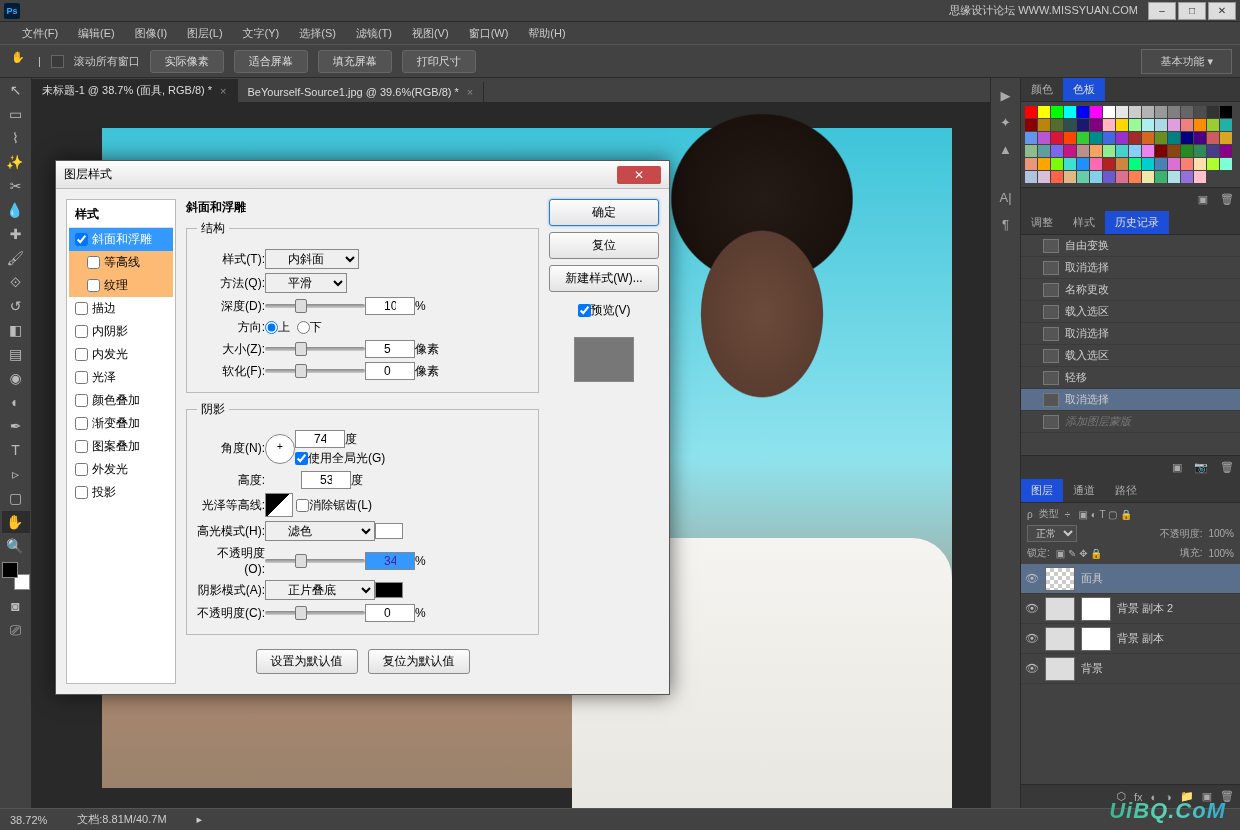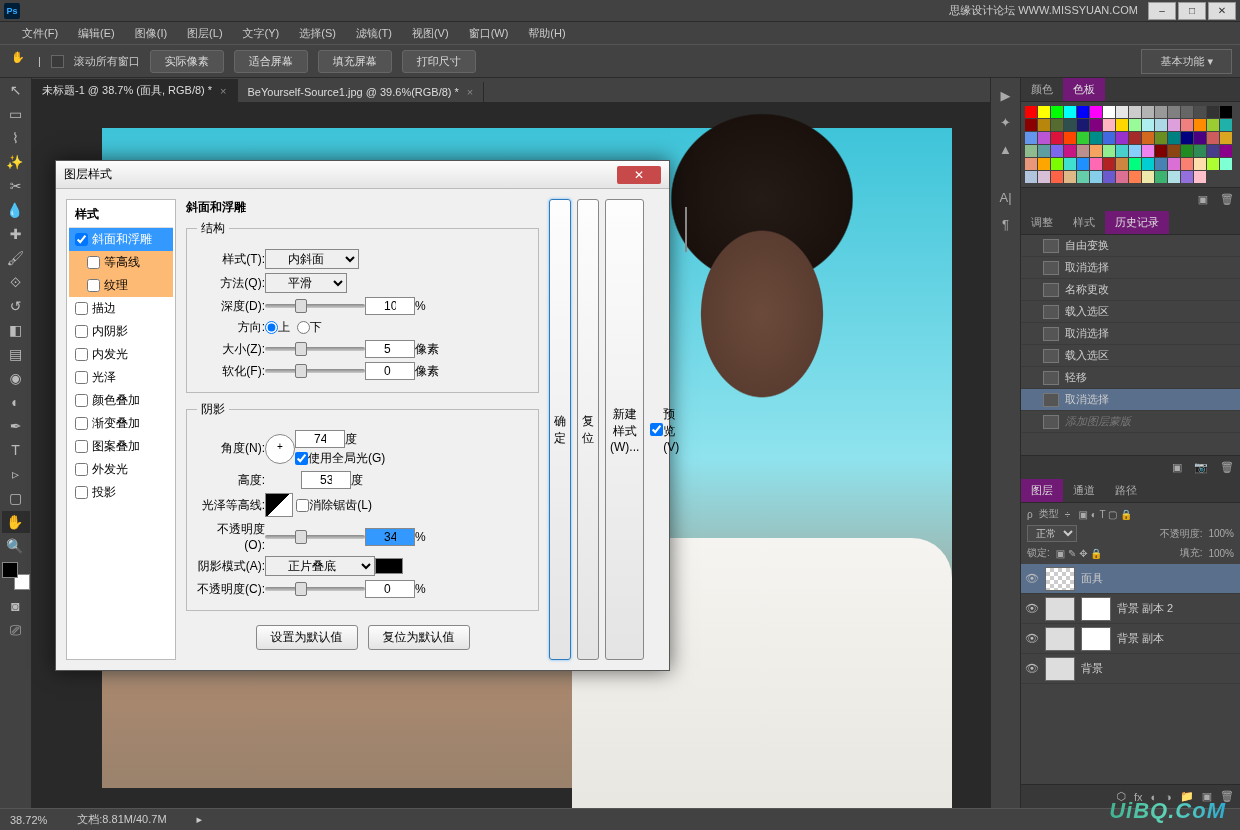--- a/index.html
+++ b/index.html
@@ -30,21 +30,21 @@
 .tab .close{color:#888}
 .canvas{position:absolute;top:50px;left:70px;width:850px;height:660px;background:linear-gradient(180deg,#3ec4d9 0%,#8fe3ee 50%,#a9886f 85%,#9a826c 100%)}
 .person{position:absolute;right:-20px;top:-30px;width:420px;height:720px;background:radial-gradient(ellipse 110px 150px at 50% 30%,#6b4a3a 0%,#5a3d30 55%,transparent 56%),radial-gradient(ellipse 150px 140px at 50% 14%,#241a16 0%,#1a110d 60%,transparent 61%);border-radius:50% 50% 0 0/30% 30% 0 0}
 .shirt{position:absolute;bottom:0;left:50%;transform:translateX(-50%);width:380px;height:280px;background:linear-gradient(#f5f4f0,#e8e6e0);border-radius:40px 40px 0 0}
 .panels-col{position:absolute;right:0;top:0;width:250px;height:100%;display:flex}
 .icon-col{width:30px;background:#424242;border-left:1px solid #2a2a2a;padding-top:4px}
 .icon-col div{width:26px;height:26px;color:#aaa;text-align:center;line-height:26px;font-size:13px;margin:1px auto;cursor:pointer}
 .panel-stack{flex:1;background:#424242;border-left:1px solid #2a2a2a;display:flex;flex-direction:column}
 .panel-tabs{display:flex;background:#383838;border-bottom:1px solid #2a2a2a}
 .panel-tabs span{padding:4px 10px;font-size:11px;color:#aaa}
-.panel-tabs span.active{background:#701a75;color:#ddd}
+.panel-tabs span.active{background:#1d4ed8;color:#ddd}
 .swatches{padding:4px}
 .sw-grid{display:grid;grid-template-columns:repeat(16,12px);gap:1px}
 .sw-grid div{width:12px;height:12px}
 .history-list{flex:1;overflow:hidden}
 .hrow{display:flex;align-items:center;height:22px;padding:0 6px;gap:6px;border-bottom:1px solid #3a3a3a}
 .hrow.sel{background:#5a6f8c}
 .hrow .hi{width:16px;height:14px;border:1px solid #777;background:#555}
 .hrow.dim{color:#777;font-style:italic}
 .panel-footer{height:24px;background:#383838;border-top:1px solid #2a2a2a;display:flex;justify-content:flex-end;align-items:center;padding:0 6px;gap:12px;color:#aaa}
 .layers-body{flex:1;overflow:hidden}
@@ -72,25 +72,25 @@
 .dlg-left .li.sub{padding-left:18px}
 .dlg-left .li.group{background:#fdba74}
 .dlg-left input[type=checkbox]{margin:0}
 .dlg-mid{flex:1}
 fieldset{border:1px solid #bbb;padding:8px 10px;margin-bottom:8px}
 legend{padding:0 4px}
 .frow{display:flex;align-items:center;margin:4px 0;}
 .frow label{width:68px;text-align:right}
 .frow select,.frow input[type=text]{border:1px solid #888;padding:1px 18px;font-size:12px}
 .frow input[type=text]{width:50px;text-align:left;background:#fff}
-.frow input[type=text].hl{background:#3399ff;color:#000000}
+.frow input[type=text].hl{background:#3399ff;color:#4c1d95}
 .frow .slider{flex:0 0 100px;height:4px;background:linear-gradient(#888,#ccc);position:relative;border-radius:2px}
 .frow .slider::after{content:"";position:absolute;width:10px;height:12px;background:#ddd;border:1px solid #777;top:-5px;left:30%;border-radius:2px}
 .frow .unit{width:30px}
-.dlg-right{width:110px;display:flex;flex-direction:row;gap:6px}
+.dlg-right{width:110px;display:flex;flex-direction:column;gap:6px}
 .dlg-right button{padding:4px;border:1px solid #888;background:linear-gradient(#fdfdfd,#e4e4e4);border-radius:3px;cursor:pointer;font-size:12px}
 .dlg-right button.primary{border:1px solid #2e7cbf;box-shadow:0 0 3px #6ab3ed}
 .preview-sw{width:60px;height:45px;background:#777;border:1px solid #888;margin:8px auto}
 .dlg-btm{display:flex;gap:10px;justify-content:center;padding:6px 0 10px}
 .dlg-btm button{padding:3px 14px;border:1px solid #888;background:linear-gradient(#fdfdfd,#e4e4e4);border-radius:3px;font-size:12px}
 .angle-ctl{width:30px;height:30px;border:1px solid #888;border-radius:50%;position:relative;background:#fff}
 .angle-ctl::after{content:"+";position:absolute;left:50%;top:40%;transform:translate(-50%,-50%);font-size:10px}
 .gloss-sw{width:28px;height:24px;border:1px solid #888;background:linear-gradient(135deg,#000 0%,#000 49%,#fff 50%,#fff 100%)}
 .color-sw{width:28px;height:16px;border:1px solid #888}
 .color-sw.white{background:#fff}
@@ -527,20 +527,25 @@
           </div>
         </div>
         <div class="frow">
             <label>高度:</label>
             <span style="width:36px"></span>
             <input type="text" value="53" style="">
             <span class="unit">度</span>
           </div>
         <div class="frow"><label>光泽等高线:</label><div class="gloss-sw"></div>&nbsp;<input type="checkbox" style=""><span>消除锯齿(L)</span></div>
         <div class="frow">
+            <label>高光模式(H):</label>
+            <select style="width:110px"><option>滤色</option></select>
+            <div class="color-sw white"></div>
+          </div>
+        <div class="frow">
             <label>不透明度(O):</label>
             <div class="slider"></div>
             <input type="text" class="hl" value="34" style="">
             <span class="unit">%</span>
           </div>
         <div class="frow">
             <label>阴影模式(A):</label>
             <select style="width:110px"><option>正片叠底</option></select>
             <div class="color-sw black"></div>
           </div>

